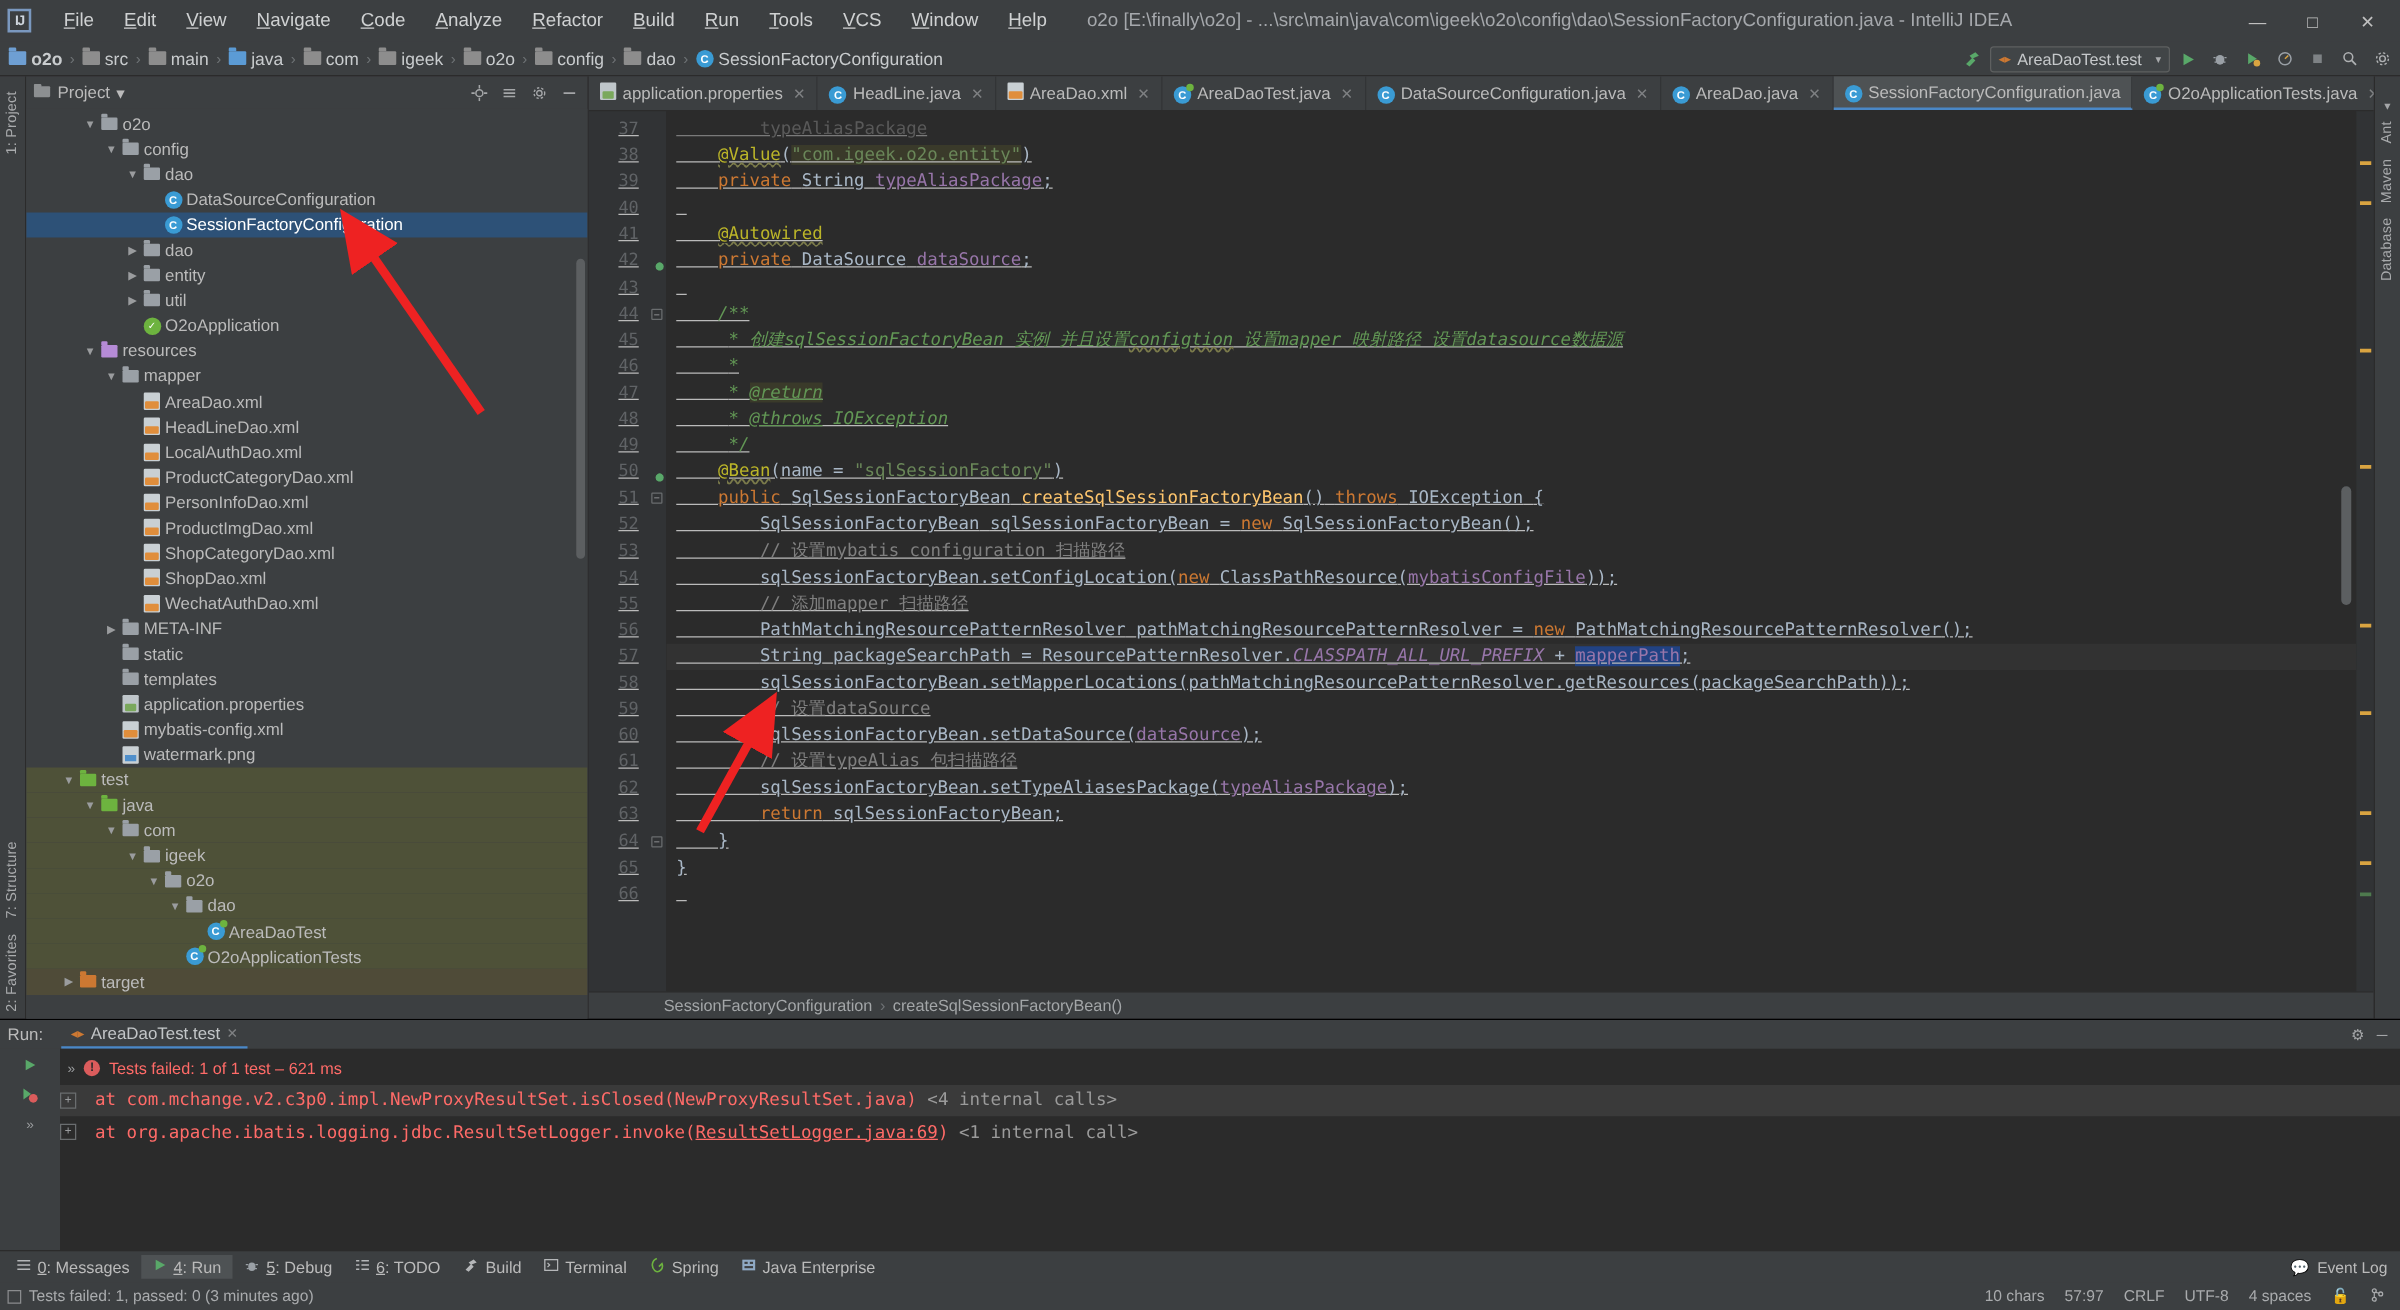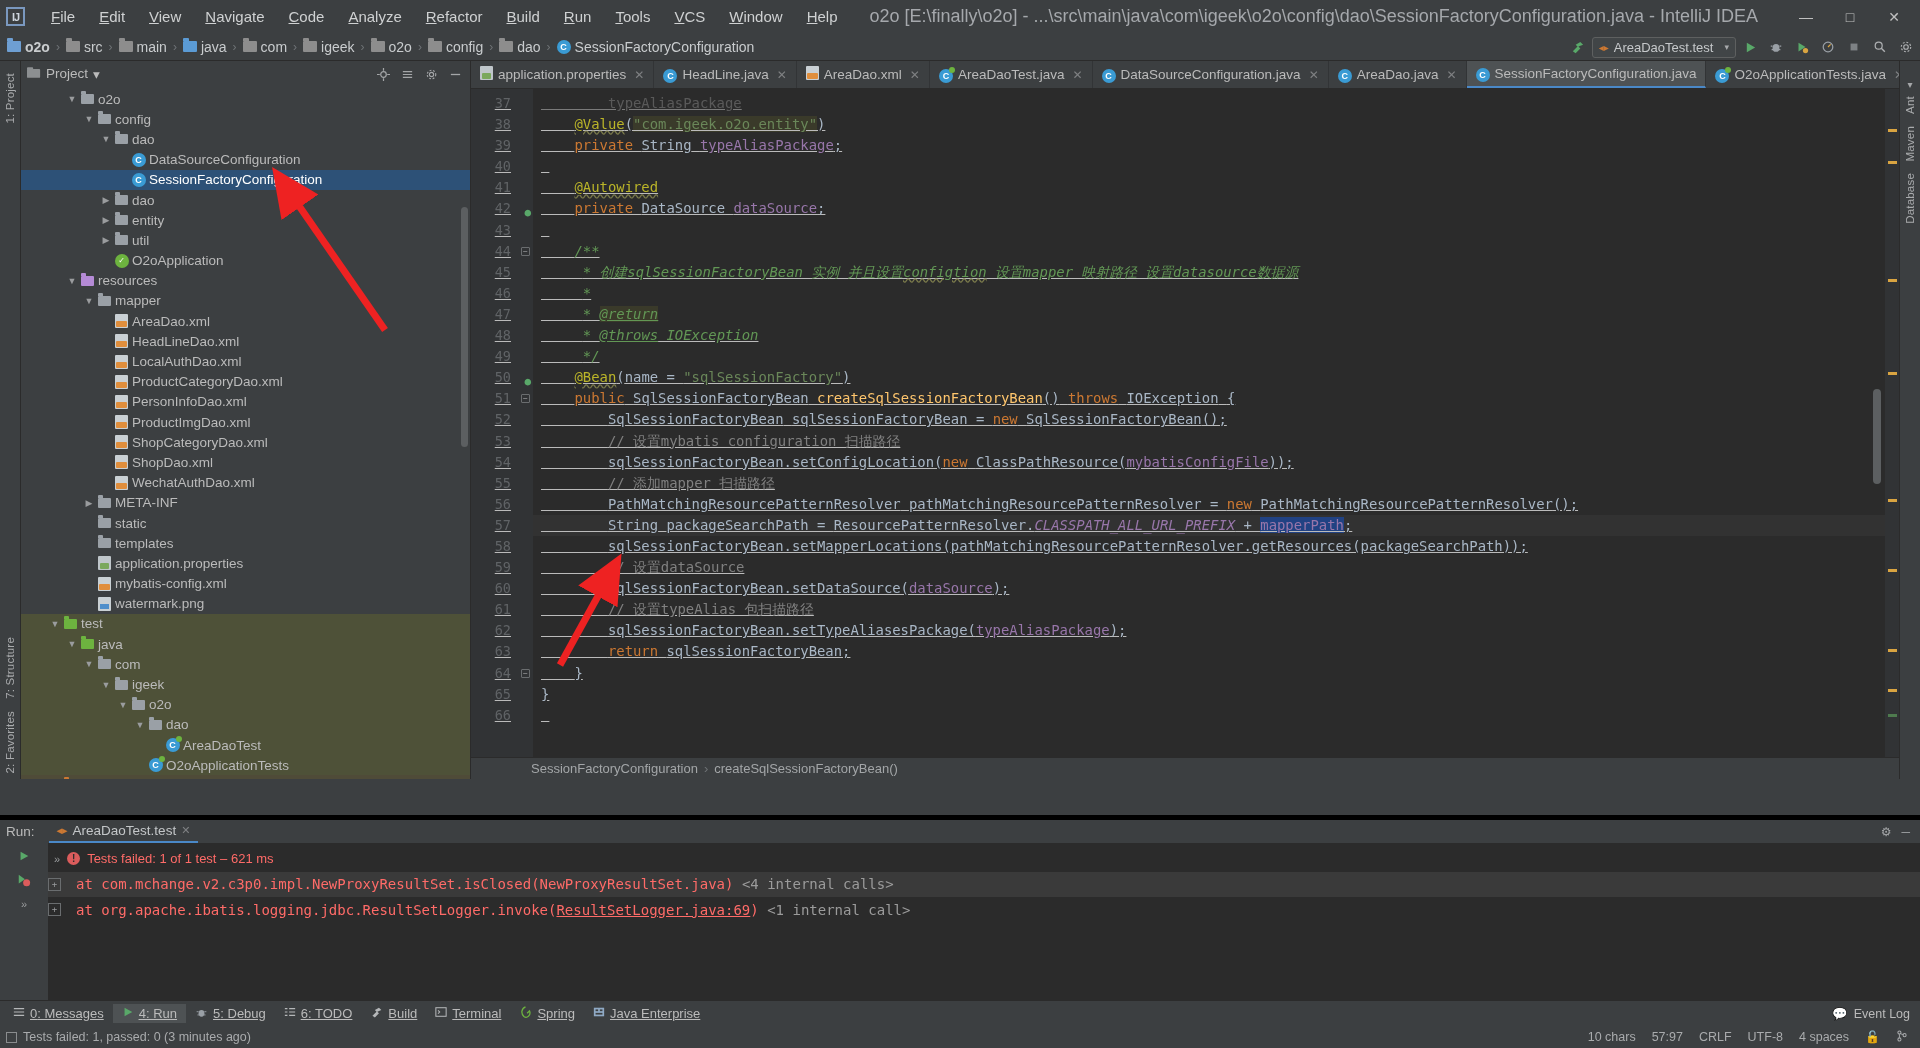--- a/index.html
+++ b/index.html
@@ -21,21 +21,21 @@
     width: 19px; height: 19px; border: 2px solid #7a98bf; color: #cfd6de;
     font-size: 11px; font-weight: bold; display: flex; align-items: center;
     justify-content: center; margin-right: 14px; letter-spacing: -1px;
   }
   .menu { display: flex; gap: 0; }
   .menu-item {
     padding: 3px 12px; color: #cfd1d2; font-size: 15px; cursor: default;
   }
   .menu-item u { text-decoration: underline; }
   .title-path {
-    margin-left: 20px; color: #a5a8ac; font-size: 18px; white-space: nowrap;
+    margin-left: 20px; color: #a5a8ac; font-size: 15px; white-space: nowrap;
   }
   .win-ctrls {
     position: absolute; right: 4px; top: 0; height: 33px; display: flex; align-items: center;
   }
   .win-btn {
     width: 44px; height: 33px; display: flex; align-items: center; justify-content: center;
     color: #c0c0c0; font-size: 14px;
   }
 
   
@@ -201,21 +201,21 @@
   .marker { position: absolute; right: 2px; width: 9px; height: 3px; }
   .editor-scroll { position:absolute; right: 16px; width: 8px; background:#5c5f61; border-radius:4px; }
 
   .bread-bottom {
     height: 22px; background: #3c3f41; display: flex; align-items: center; gap: 6px;
     padding: 0 60px; font-size: 13px; color: #a3a6a8; flex: none; border-top: 1px solid #2b2b2b;
   }
   .bread-bottom .sep2 { color: #6e7275; }
 
   
-  .run-panel { height: 185px; background: #3c3f41; display: flex; flex-direction: column; flex: none; border-top: 5px solid #000000; margin-top: 36px;}
+  .run-panel { height: 185px; background: #3c3f41; display: flex; flex-direction: column; flex: none; border-top: 1px solid #000000;}
   .run-head { height: 23px; display: flex; align-items: center; padding: 0 6px; font-size: 13.5px; flex:none; position:relative;}
   .run-head .lbl { color: #bbbbbb; margin-right: 14px; }
   .run-tab {
     display: flex; align-items: center; gap: 5px; padding: 2px 8px 3px; font-size: 13.5px; color: #c3c6c8;
     border-bottom: 2px solid #4a88c7;
   }
   .run-head .rctrl { margin-left:auto; display:flex; gap:10px; color:#a4a6a8; font-size:12px; padding-right:4px;}
   .run-body { flex: 1; display: flex; min-height: 0; }
   .run-gut {
     width: 48px; background: #3c3f41; flex: none; display: flex; flex-direction: column;
@@ -238,21 +238,21 @@
   .rplus { width:13px;height:13px;border:1px solid #6a6d6f;color:#9a9c9e;font-size:9px;line-height:11px;text-align:center;
      display:inline-flex;align-items:center;justify-content:center;margin-right:5px;flex:none;}
   .run-out-hl { background: #3a3a3a; }
 
   
   .toolbar-bottom {
     height: 26px; background: #3c3f41; display: flex; align-items: center; gap: 0;
     flex: none; border-top: 1px solid #2b2b2b; padding: 0 4px;
   }
   .tw {
-    display: flex; align-items: center; gap: 5px; padding: 2px 9px; font-size: 13px; color: #bbbbbb; text-decoration: underline;
+    display: flex; align-items: center; gap: 5px; padding: 2px 9px; font-size: 13px; color: #bbbbbb;
   }
   .tw.active { background: #4e5254; }
   .tw u { text-decoration: underline; }
   .tw-right { margin-left: auto; display:flex; align-items:center; gap:6px; padding-right:6px; font-size:12.5px; color:#bbb;}
 
   
   .statusbar {
     height: 22px; background: #3c3f41; display: flex; align-items: center; font-size: 12.5px;
     color: #a9abad; flex: none; padding: 0 6px; gap: 0;
   }

